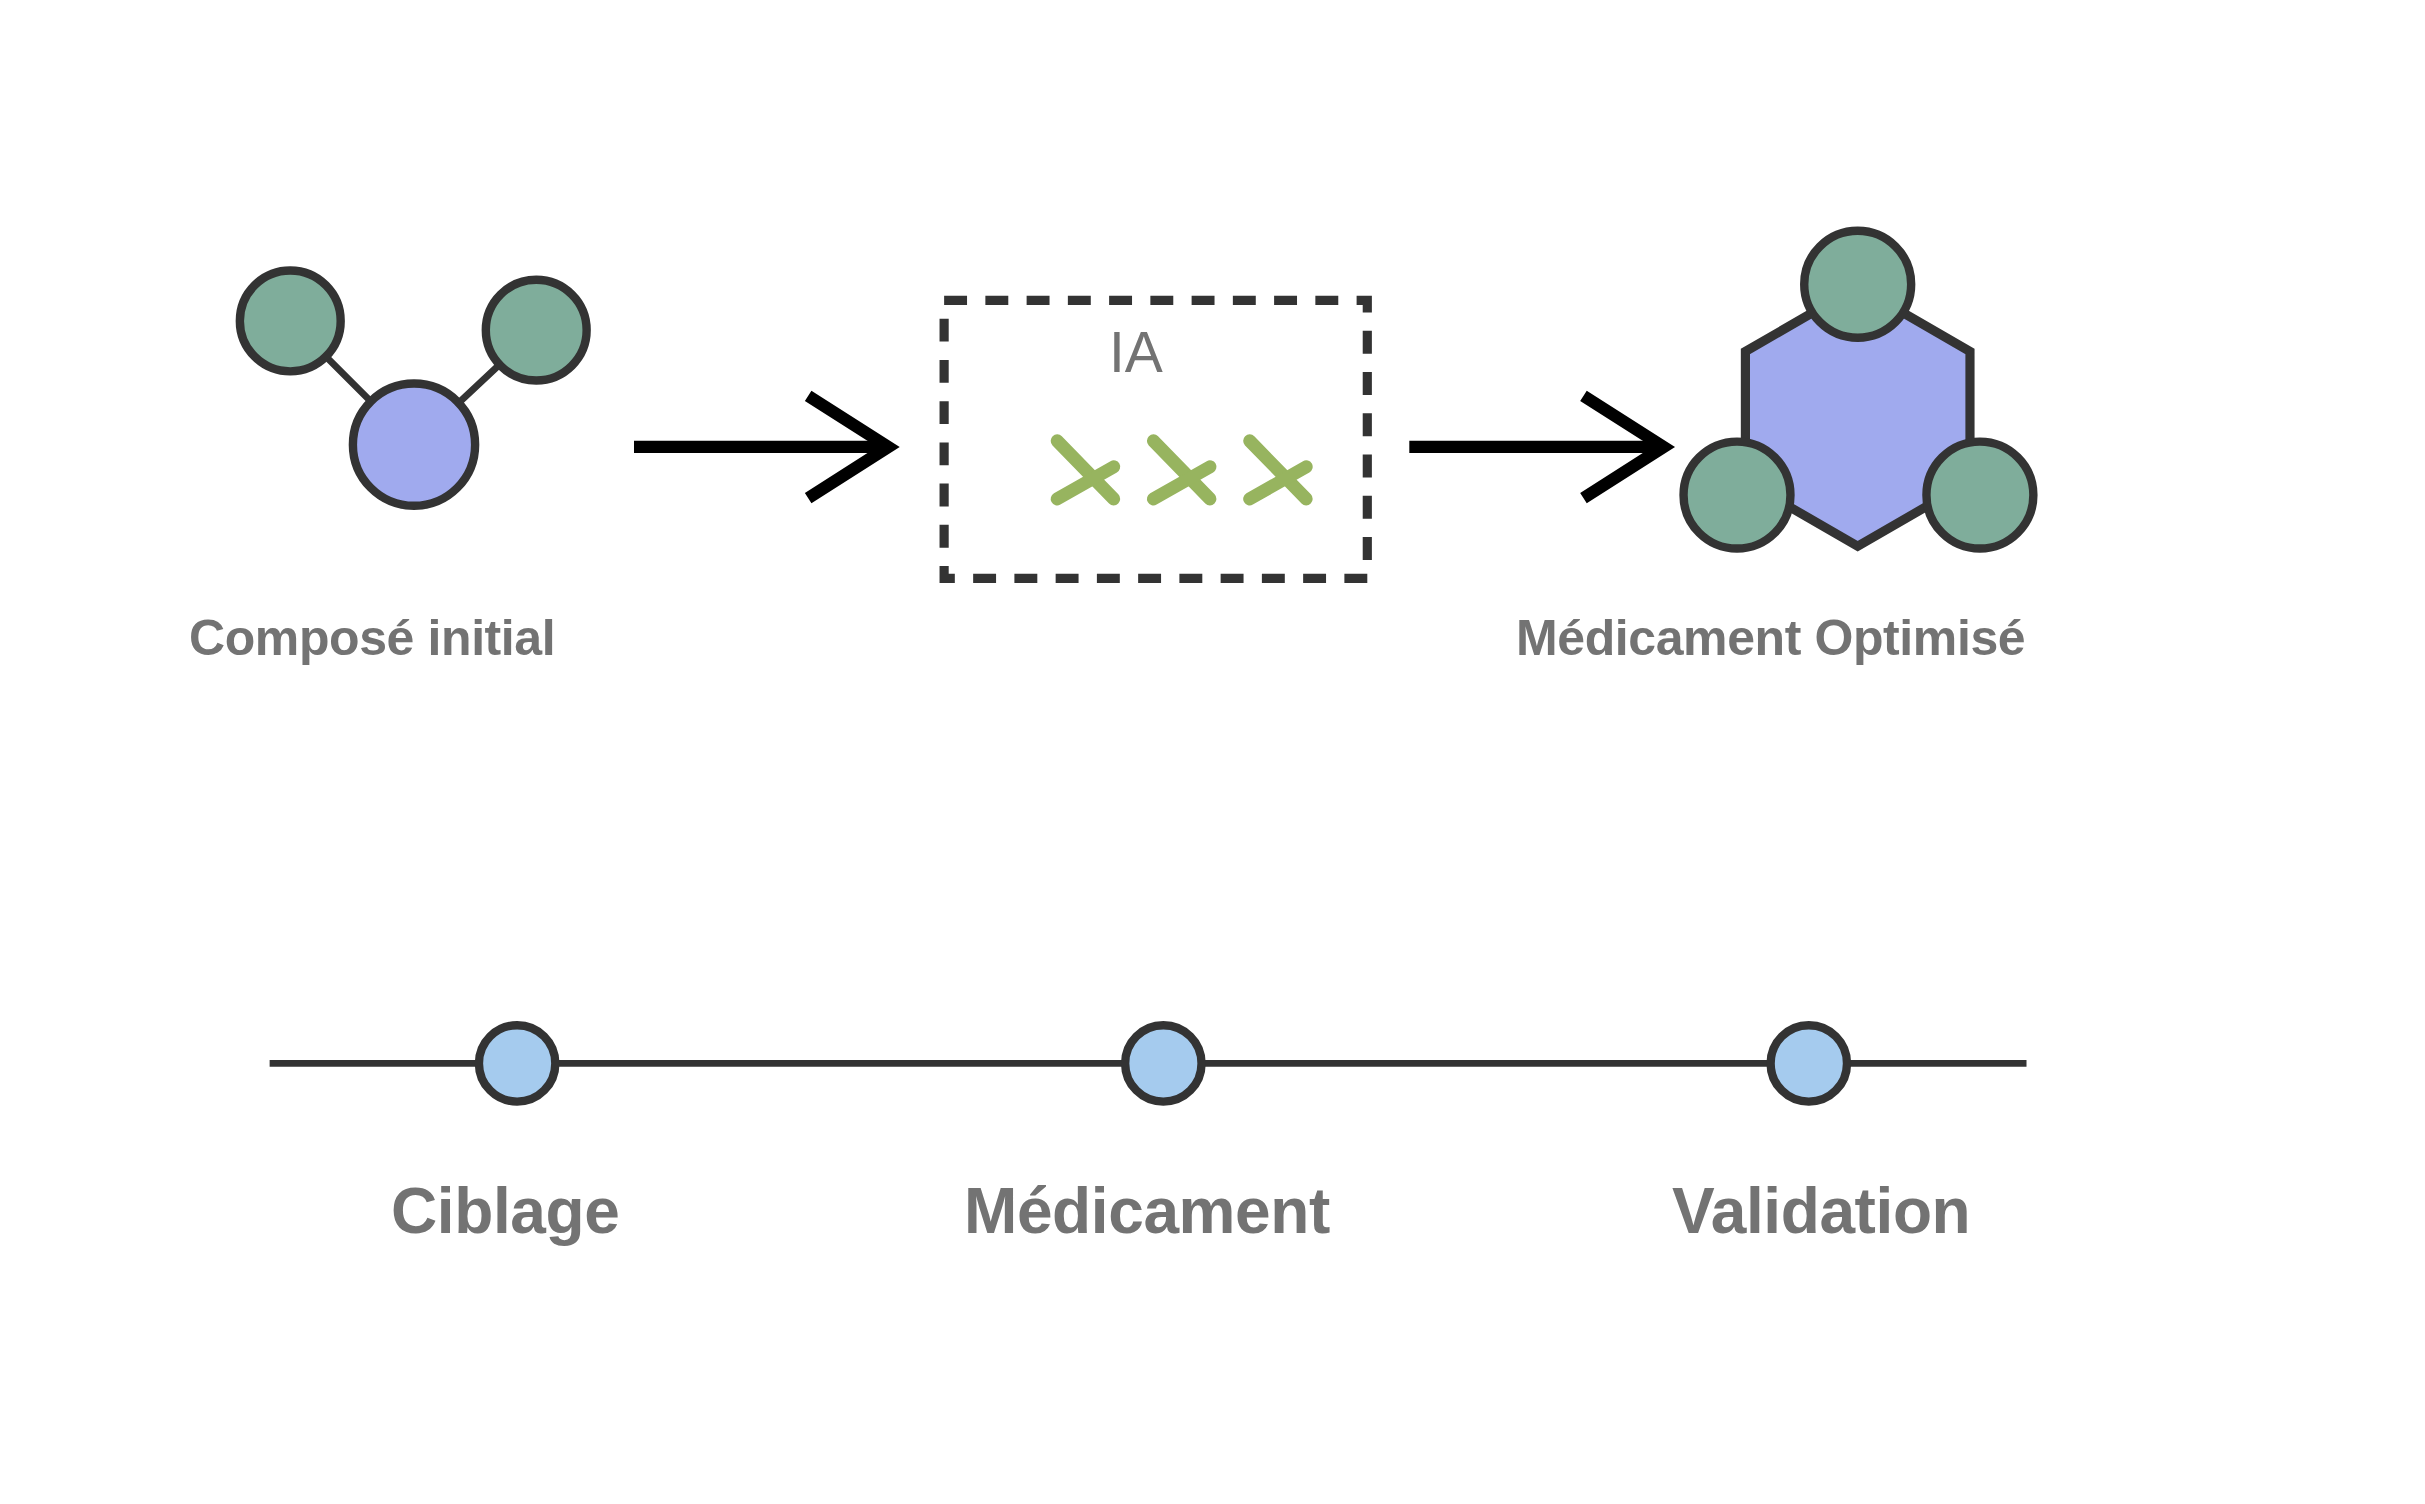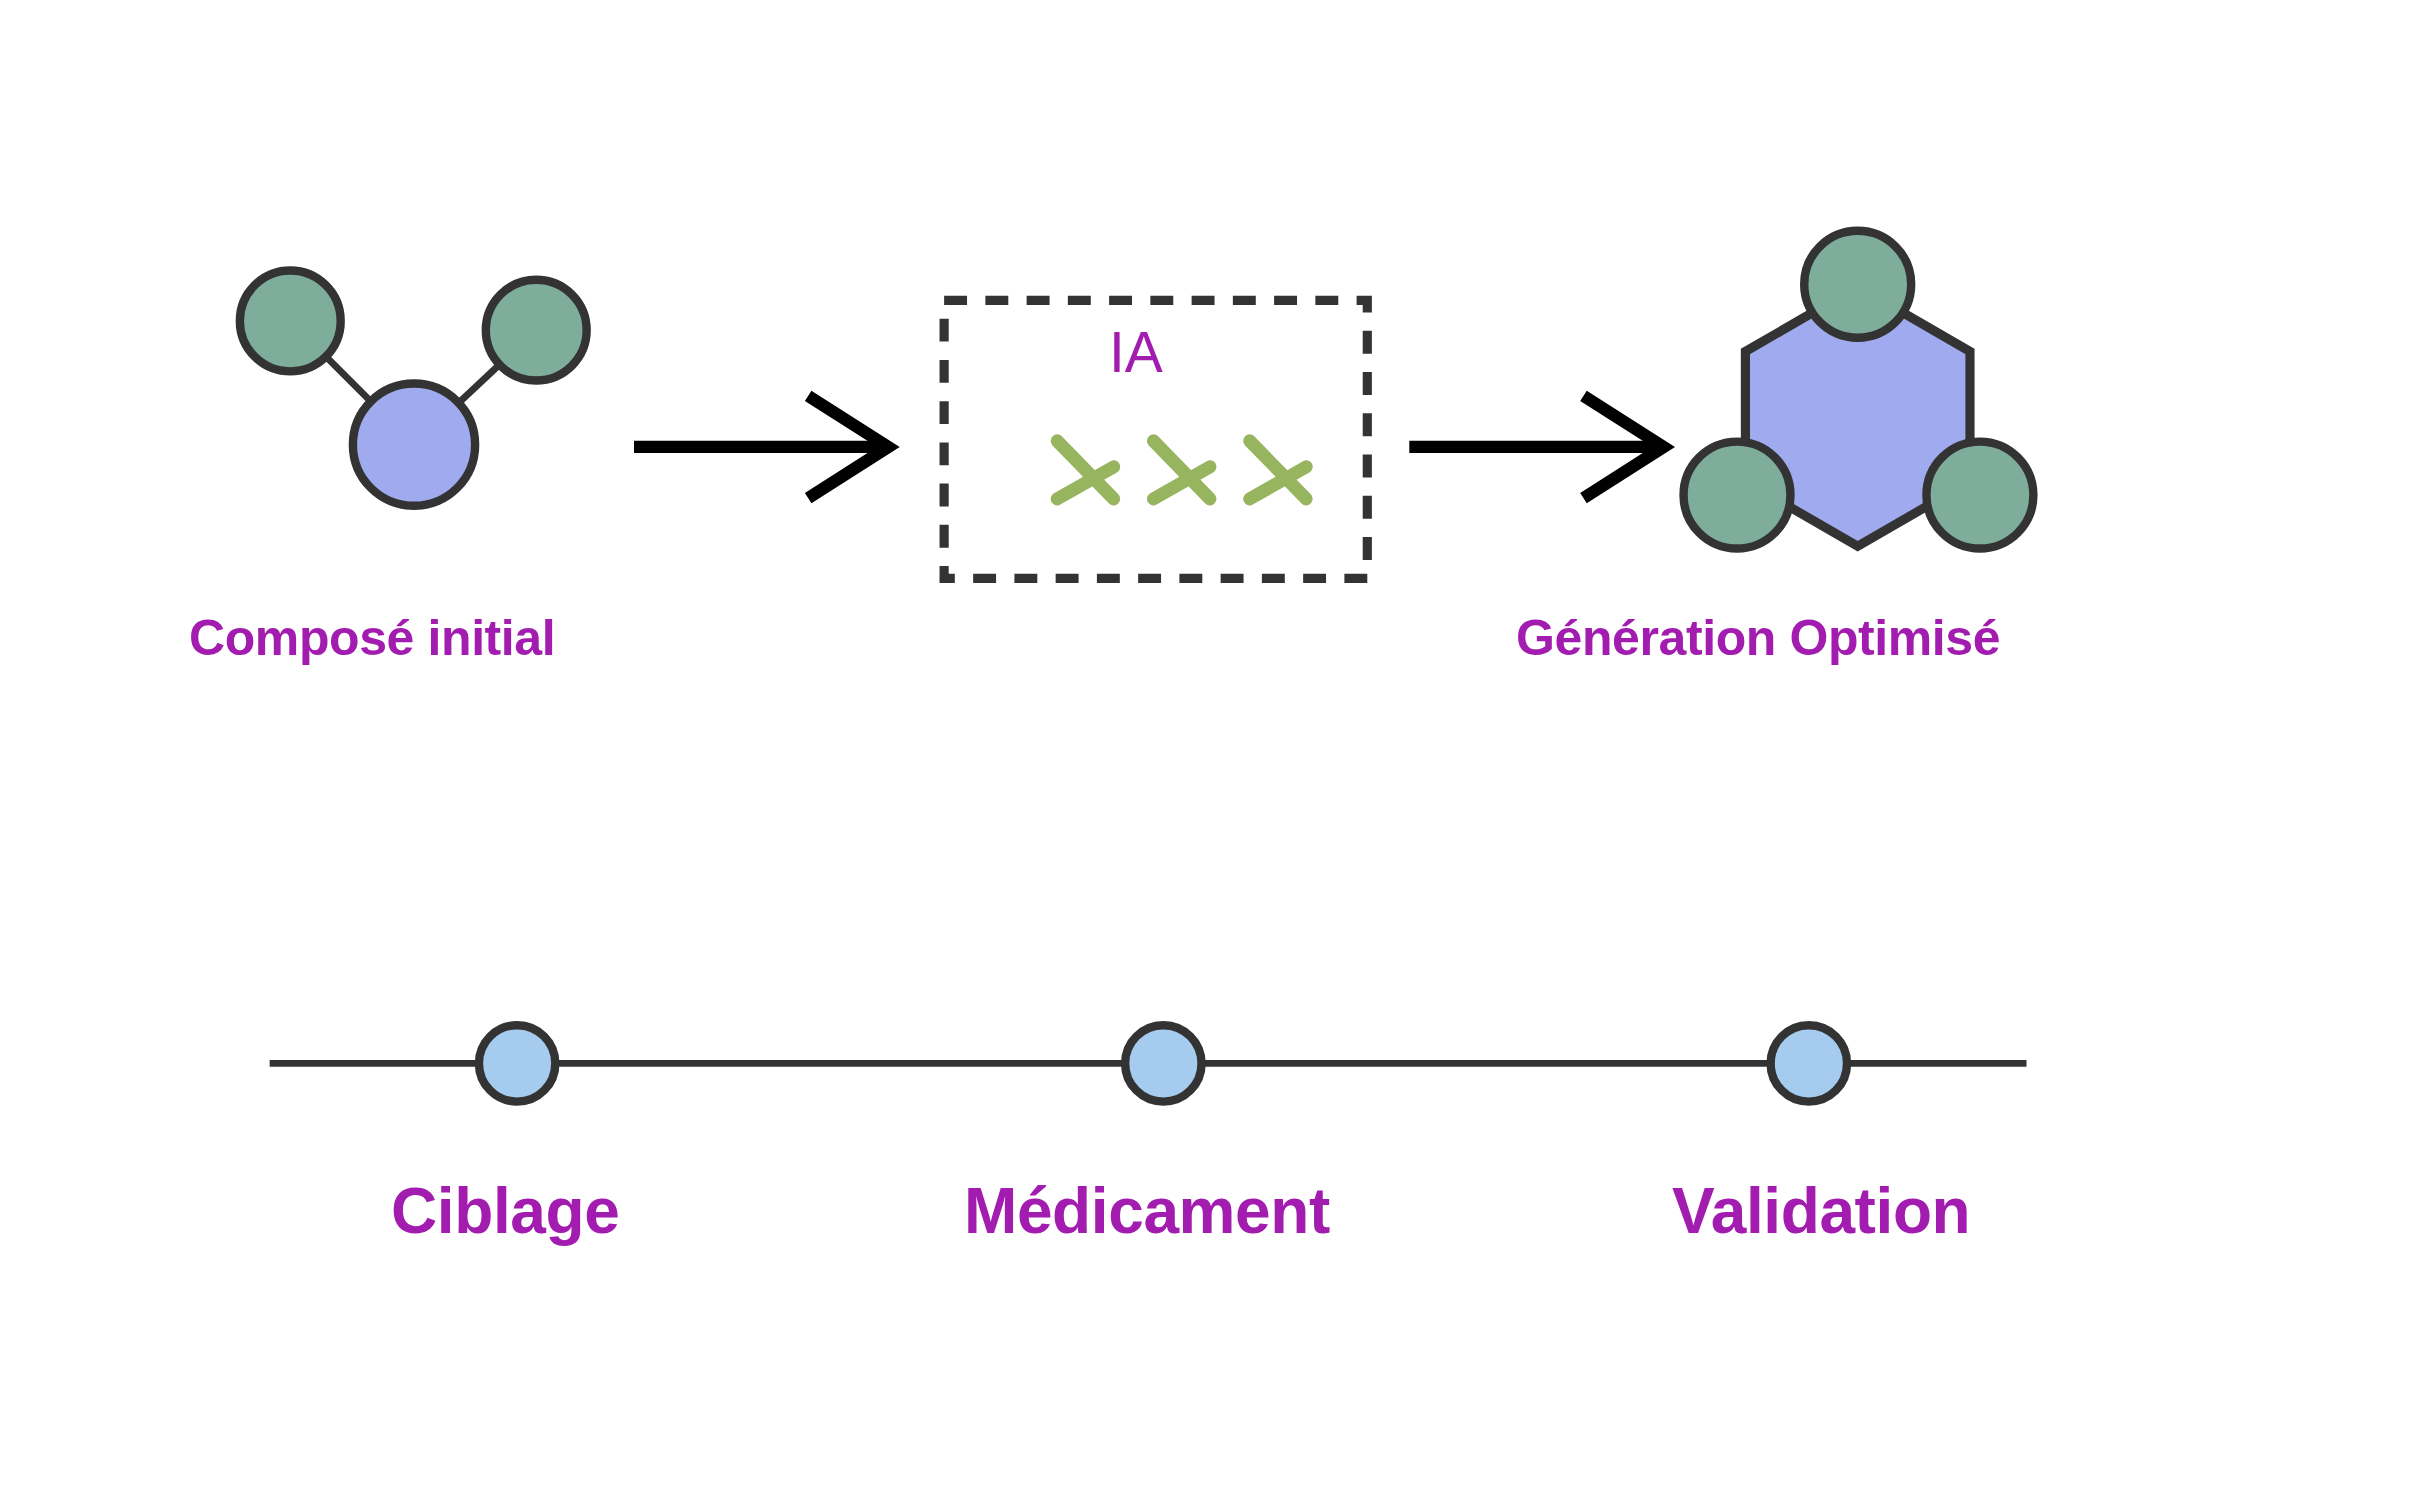--- a/index.html
+++ b/index.html
@@ -19,21 +19,21 @@
     position: absolute;
     left: 0;
     top: 0;
     width: 2426px;
     height: 1505px;
   }
   .label {
     position: absolute;
     white-space: nowrap;
     font-family: "Liberation Sans", sans-serif;
-    color: #a21caf;
+    color: #737373;
     font-weight: 700;
   }
   .stage-label {
     font-size: 50px;
     letter-spacing: -0.4px;
   }
   .step-label {
     font-size: 64px;
     letter-spacing: -0.4px;
   }
@@ -97,20 +97,20 @@
     <circle cx="677" cy="1392" r="50" fill="#A5CBEE" stroke="#333333" stroke-width="11"></circle>
     <circle cx="1523" cy="1392" r="50" fill="#A5CBEE" stroke="#333333" stroke-width="11"></circle>
     <circle cx="2368" cy="1392" r="50" fill="#A5CBEE" stroke="#333333" stroke-width="11"></circle>
   </g>
 </svg>
 
 <div class="label ia-label" style="left:1109px; top:319px;">IA</div>
 
 <div class="label stage-label" style="left:189px; top:609px;">Composé initial</div>
 
-<div class="label stage-label" style="left:1516px; top:609px;">Génération Optimisé</div>
+<div class="label stage-label" style="left:1516px; top:609px;">Médicament Optimisé</div>
 
 <div class="label step-label" style="left:391px; top:1174px;">Ciblage</div>
 
 <div class="label step-label" style="left:964px; top:1174px;">Médicament</div>
 
 <div class="label step-label" style="left:1672px; top:1174px;">Validation</div>
 
 
 </body></html>

